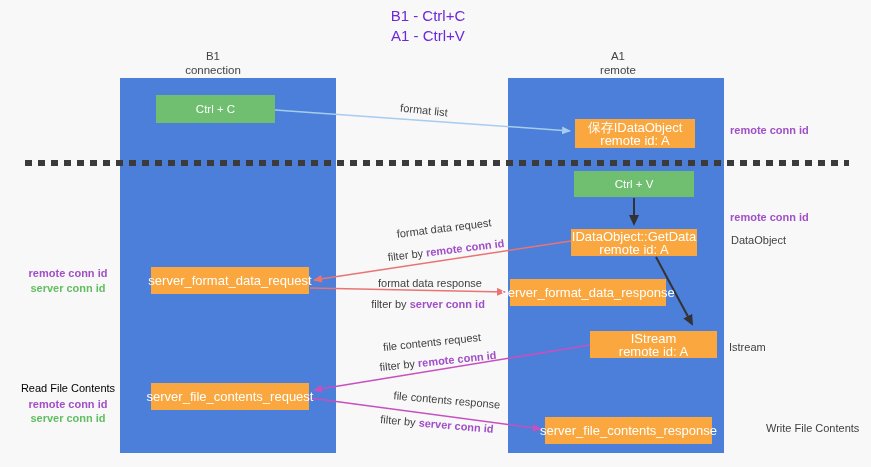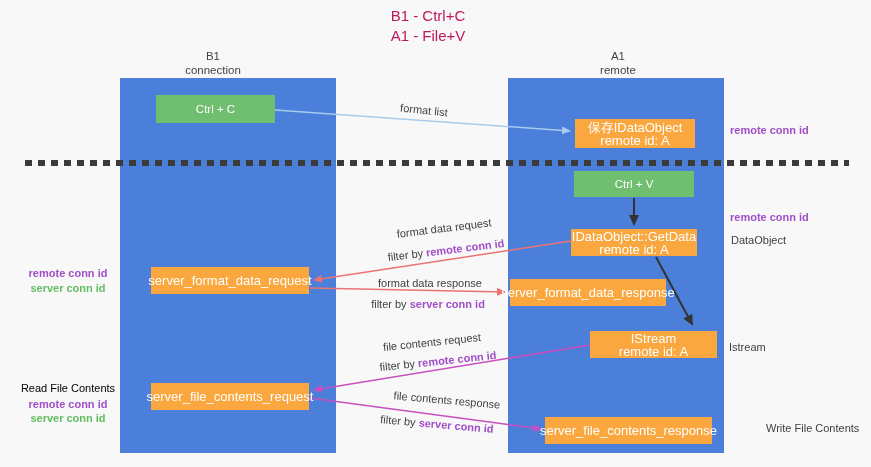--- a/index.html
+++ b/index.html
@@ -1,20 +1,20 @@
 <!DOCTYPE html>
 <html><head>
 <meta charset="utf-8">
 <style>
   html,body { margin:0; padding:0; background:#f8f8f8; }
   .canvas { position:relative; width:871px; height:467px; background:#f8f8f8;
             font-family:"Liberation Sans",sans-serif; overflow:hidden; }
 
   .title { position:absolute; left:278px; top:6px; width:300px; text-align:center;
-           font-size:15px; line-height:20px; color:#be185d; }
+           font-size:15px; line-height:20px; color:#6d28d9; }
 
   .lane-header { position:absolute; top:50px; width:160px; text-align:center;
                  font-size:11.5px; line-height:13.5px; color:#444; }
   .lane-header.left  { left:133px; }
   .lane-header.right { left:538px; }
 
   .lane { position:absolute; top:78px; width:216px; height:375px; background:#4b7fd9; }
   .lane.left  { left:120px; }
   .lane.right { left:508px; }
 
@@ -68,21 +68,21 @@
 
   svg.arrows { position:absolute; left:0; top:0; pointer-events:none; }
 </style>
 </head>
 <body>
 
 <div class="canvas">
 
   <div class="title">
     <div>B1 - Ctrl+C</div>
-    <div>A1 - File+V</div>
+    <div>A1 - Ctrl+V</div>
   </div>
 
   <div class="lane-header left">
     <div>B1</div>
     <div>connection</div>
   </div>
   <div class="lane-header right">
     <div>A1</div>
     <div>remote</div>
   </div>

